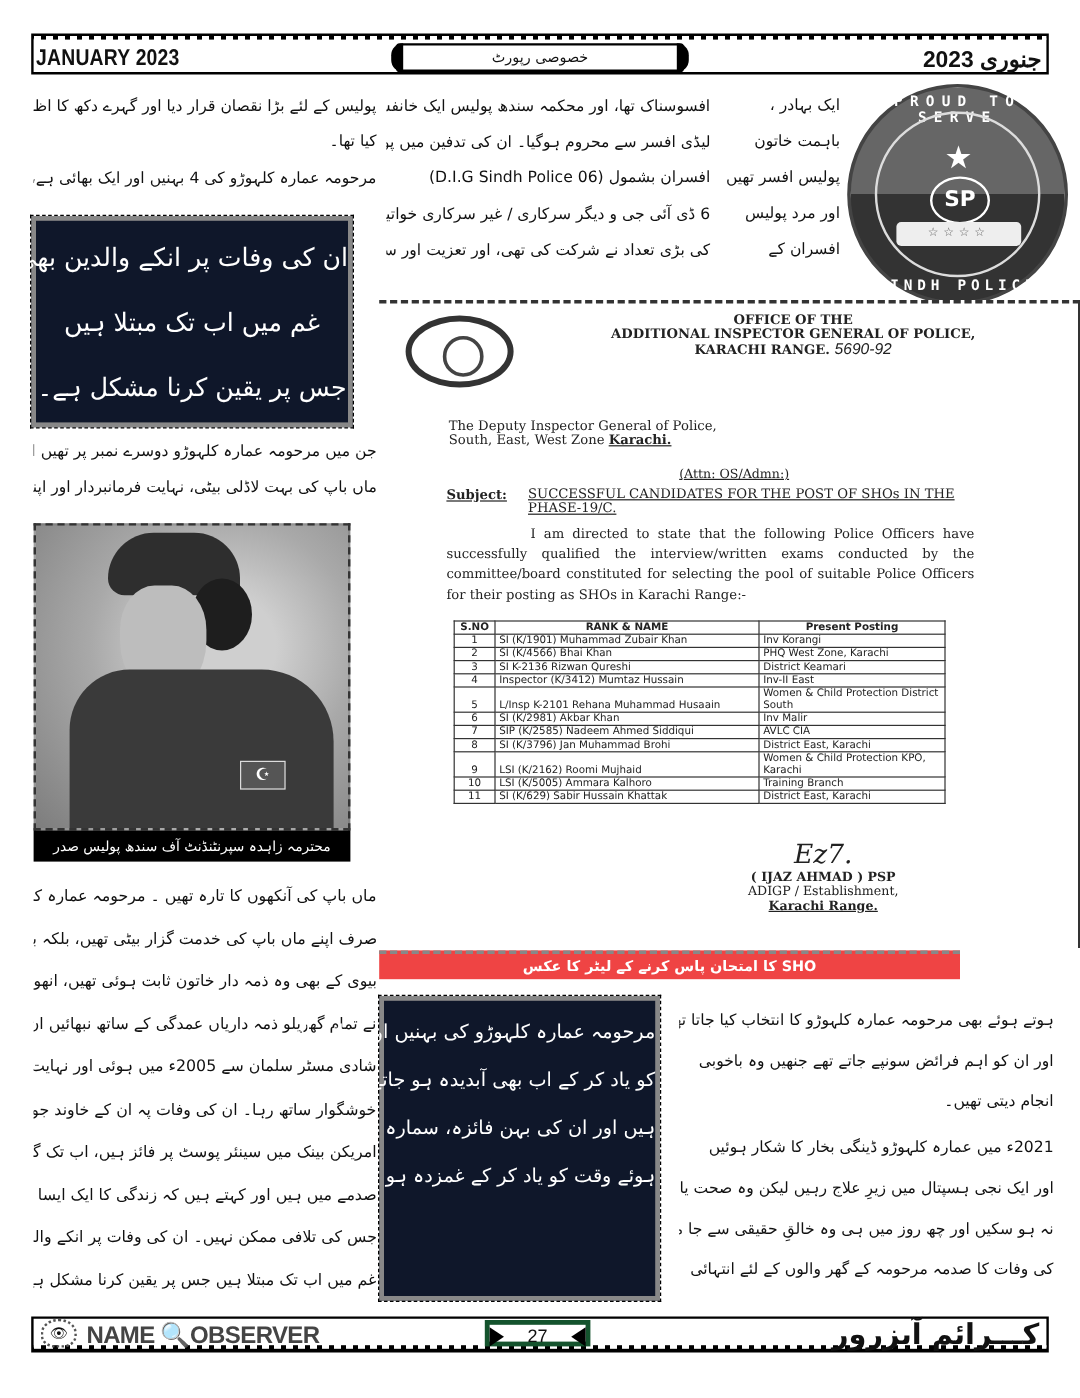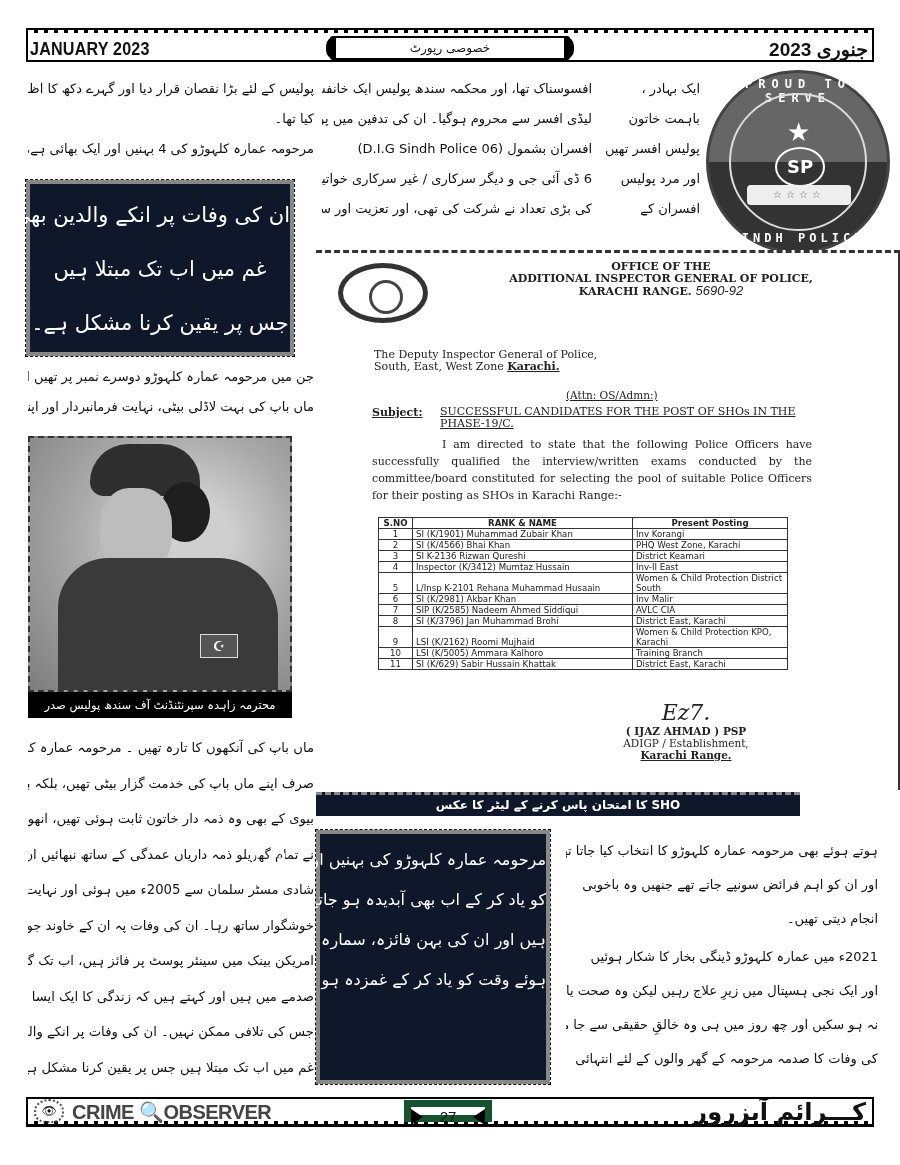--- a/index.html
+++ b/index.html
@@ -40,35 +40,35 @@
   .letter-subj-label { position: absolute; left: 56px; top: 153px; font-size: 11px; font-weight: bold; text-decoration: underline; }
   .letter-subj { position: absolute; left: 124px; top: 153px; width: 370px; font-size: 11px; font-weight: normal; text-decoration: underline; line-height: 12px; }
   .letter-body { position: absolute; left: 56px; top: 183px; width: 440px; font-size: 11px; line-height: 17px; text-align: justify; text-indent: 70px; }
   table.posting { position: absolute; left: 62px; top: 264px; width: 410px; border-collapse: collapse; font-family: "DejaVu Sans", sans-serif; font-size: 8.6px; }
   table.posting th, table.posting td { border: 1px solid #333; padding: 0 3px; line-height: 10px; vertical-align: bottom; }
   table.posting th { font-weight: bold; text-align: center; }
   table.posting td.sn { text-align: center; width: 34px; }
   table.posting td.name { width: 220px; }
   .letter-sig { position: absolute; left: 270px; top: 448px; width: 200px; text-align: center; font-size: 10.5px; line-height: 12px; }
   .letter-sig .scribble { font-family: "DejaVu Serif", serif; font-style: italic; font-size: 22px; line-height: 24px; }
-  .caption-bar { left: 316px; top: 792px; width: 484px; height: 24px; background: #0f172a; border-top: 3px dashed #888; color: #fff; text-align: center; font-size: 12px; line-height: 20px; direction: rtl; font-weight: bold; }
+  .caption-bar { left: 316px; top: 792px; width: 484px; height: 24px; background: #ef4444; border-top: 3px dashed #888; color: #fff; text-align: center; font-size: 12px; line-height: 20px; direction: rtl; font-weight: bold; }
   
   .photo { left: 28px; top: 436px; width: 264px; height: 256px; border: 2px dashed #333; background: radial-gradient(ellipse at 60% 40%, #cfcfcf 0 20%, #a9a9a9 50%, #7d7d7d 100%); overflow: hidden; }
   .photo .beret { position: absolute; left: 60px; top: 6px; width: 110px; height: 52px; background: #2e2e2e; border-radius: 55px 55px 10px 20px; }
   .photo .face { position: absolute; left: 70px; top: 50px; width: 72px; height: 92px; background: #bdbdbd; border-radius: 40% 40% 50% 50%; }
   .photo .hair { position: absolute; left: 130px; top: 44px; width: 50px; height: 60px; background: #1e1e1e; border-radius: 50%; }
   .photo .uniform { position: absolute; left: 28px; top: 120px; width: 220px; height: 140px; background: #3a3a3a; border-radius: 50px 60px 0 0; }
   .photo .flag { position: absolute; left: 170px; top: 196px; width: 38px; height: 24px; background: #555; border: 1px solid #ddd; color: #fff; font-size: 14px; text-align: center; line-height: 22px; }
   .photo-caption { left: 28px; top: 692px; width: 264px; height: 26px; background: #000; color: #fff; direction: rtl; text-align: center; font-size: 11.5px; line-height: 26px; }
   
   .footer { left: 26px; top: 1097px; width: 848px; height: 30px; border: 2px solid #000; border-bottom: 4px solid #000; }
   .footer-dash { left: 28px; top: 1121px; width: 844px; height: 3px; background: repeating-linear-gradient(90deg, #fff 0 6px, #000 6px 10px); }
   .ft-logo { left: 34px; top: 1099px; width: 30px; height: 24px; border-radius: 50% 50% 40% 40%; border: 2px dotted #555; text-align: center; font-size: 12px; line-height: 20px; }
   .ft-brand { left: 72px; top: 1100px; font-family: "Liberation Sans", sans-serif; font-size: 20px; font-weight: bold; color: #444; letter-spacing: -0.5px; }
-  .ft-page { left: 404px; top: 1100px; width: 88px; height: 22px; border: 7px solid #14532d; text-align: center; font-size: 15px; line-height: 20px; font-family: "Liberation Sans", sans-serif; }
+  .ft-page { left: 404px; top: 1100px; width: 88px; height: 22px; border: 4px solid #14532d; text-align: center; font-size: 15px; line-height: 20px; font-family: "Liberation Sans", sans-serif; }
   .ft-page::before, .ft-page::after { content: ""; position: absolute; top: 2px; border-top: 8px solid transparent; border-bottom: 8px solid transparent; }
   .ft-page::before { left: 0; border-left: 12px solid #000; }
   .ft-page::after { right: 0; border-right: 12px solid #000; }
   .ft-urdu { right: 34px; top: 1098px; direction: rtl; font-size: 24px; font-weight: bold; }
 </style>
 </head>
 <body>
 
 <div class="abs header"></div>
 <div class="abs header-dash"></div>
@@ -244,15 +244,15 @@
   <p>انجام دیتی تھیں۔</p>
   <p style="margin-top:4px">2021ء میں عمارہ کلہوڑو ڈینگی بخار کا شکار ہوئیں</p>
   <p>اور ایک نجی ہسپتال میں زیرِ علاج رہیں لیکن وہ صحت یاب</p>
   <p>نہ ہو سکیں اور چھ روز میں ہی وہ خالقِ حقیقی سے جا ملیں۔ ان</p>
   <p>کی وفات کا صدمہ مرحومہ کے گھر والوں کے لئے انتہائی</p>
 </div>
 
 <div class="abs footer"></div>
 <div class="abs footer-dash"></div>
 <div class="abs ft-logo">👁</div>
-<div class="abs ft-brand">CRIME 🔍OBSERVER</div>
+<div class="abs ft-brand">NAME 🔍OBSERVER</div>
 <div class="abs ft-page">27</div>
 <div class="abs ft-urdu">کـــرائم آبزرور</div>
 
 </body></html>

